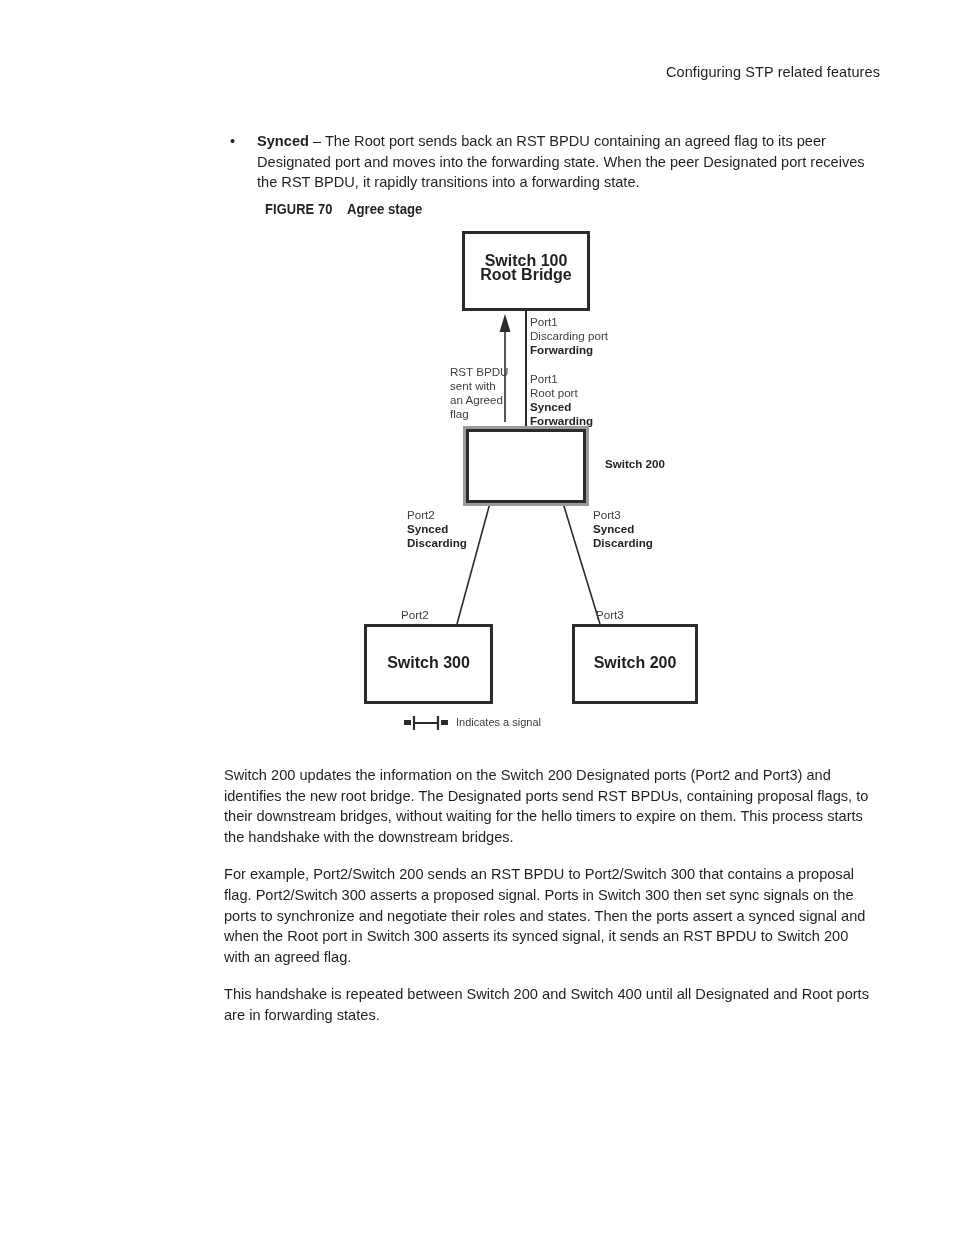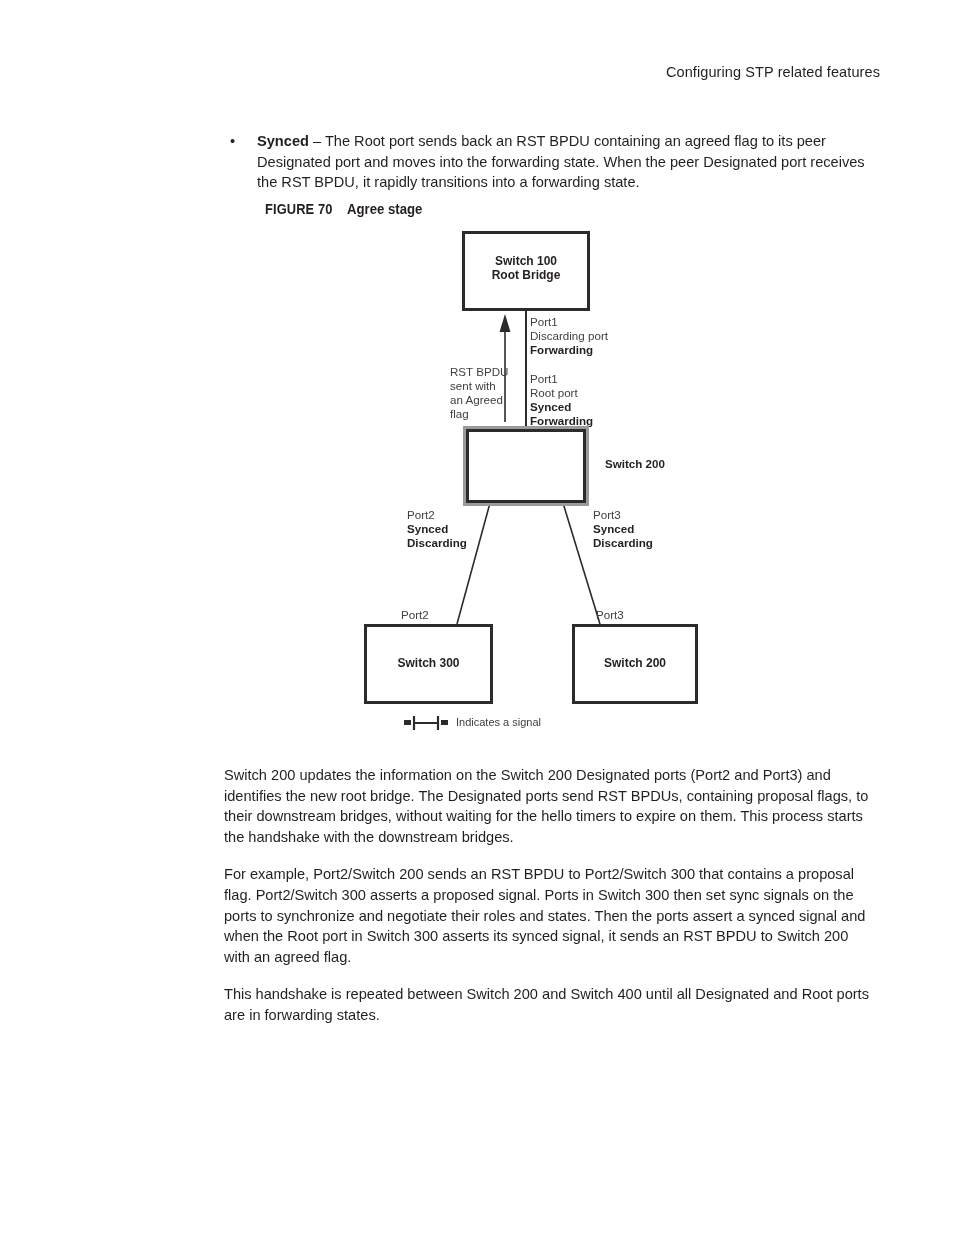--- a/index.html
+++ b/index.html
@@ -100,21 +100,21 @@
     position: absolute;
     font-size: 11.6px;
     line-height: 14.1px;
     color: #404040;
     white-space: nowrap;
   }
   .diagram-label.bold { font-weight: bold; color: #231f20; margin-left: 12px; }
 
   .box-title {
     position: absolute;
-    font-size: 12px;
+    font-size: 16px;
     line-height: 14.4px;
     font-weight: bold;
     color: #231f20;
     text-align: center;
     white-space: nowrap;
   }
 
   
   .sw-box {
     position: absolute;

